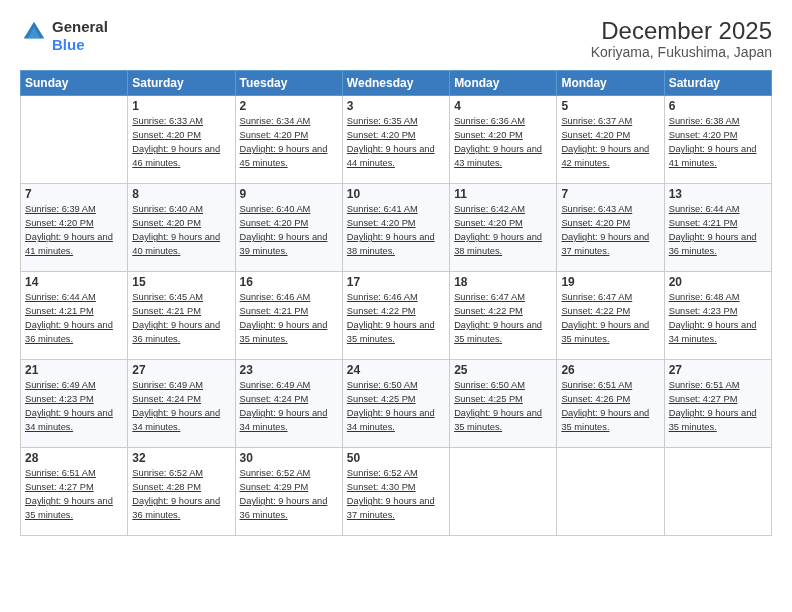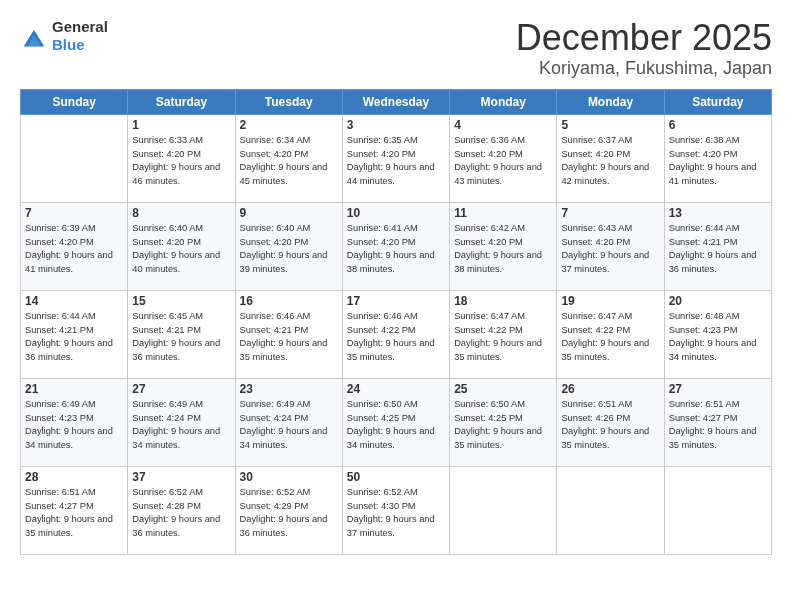--- a/index.html
+++ b/index.html
@@ -18,60 +18,60 @@
       flex-direction: column;
     }
     .header {
       display: flex;
       justify-content: space-between;
       align-items: flex-start;
       margin-bottom: 10px;
     }
     .logo {
       display: flex;
-      align-items: flex-end;
+      align-items: flex-start;
       gap: 4px;
     }
     .logo-text {
       font-size: 15px;
       font-weight: bold;
       line-height: 1.2;
     }
     .logo-general { color: #333; }
     .logo-blue { color: #3b82f6; }
     .logo-icon {
       width: 28px;
       height: 28px;
     }
     .title-block {
       text-align: right;
     }
     .main-title {
-      font-size: 36px;
+      font-size: 24px;
       font-weight: normal;
       color: #333;
       line-height: 1.1;
     }
     .subtitle {
-      font-size: 18px;
+      font-size: 14px;
       color: #555;
     }
     table {
       width: 100%;
       border-collapse: collapse;
       table-layout: fixed;
     }
     thead tr th {
       background-color: #3a7bbf;
       color: #fff;
       font-size: 12px;
       font-weight: bold;
       padding: 5px 4px;
       border: 1px solid #5a9ad4;
-      text-align: center;
+      text-align: left;
     }
     tbody tr td {
       border: 1px solid #ccc;
       vertical-align: top;
       padding: 3px 4px;
       font-size: 9.5px;
       color: #333;
       height: 88px;
       background: #fff;
     }
@@ -82,20 +82,21 @@
       font-size: 12px;
       font-weight: bold;
       color: #333;
       display: block;
       margin-bottom: 2px;
     }
     .day-info {
       line-height: 1.5;
       font-size: 9.3px;
       color: #333;
+      text-decoration: underline;
     }
     .empty-cell {
       background: #fff !important;
     }
   </style>
 </head>
 <body>
 
 <div class="page">
   <div class="header">
@@ -244,21 +245,21 @@
             <span class="day-number">27</span>
             <div class="day-info">Sunrise: 6:51 AM<br>Sunset: 4:27 PM<br>Daylight: 9 hours and 35 minutes.</div>
           </td>
         </tr>
         <tr>
           <td>
             <span class="day-number">28</span>
             <div class="day-info">Sunrise: 6:51 AM<br>Sunset: 4:27 PM<br>Daylight: 9 hours and 35 minutes.</div>
           </td>
           <td>
-            <span class="day-number">37</span>
+            <span class="day-number">32</span>
             <div class="day-info">Sunrise: 6:52 AM<br>Sunset: 4:28 PM<br>Daylight: 9 hours and 36 minutes.</div>
           </td>
           <td>
             <span class="day-number">30</span>
             <div class="day-info">Sunrise: 6:52 AM<br>Sunset: 4:29 PM<br>Daylight: 9 hours and 36 minutes.</div>
           </td>
           <td>
             <span class="day-number">50</span>
             <div class="day-info">Sunrise: 6:52 AM<br>Sunset: 4:30 PM<br>Daylight: 9 hours and 37 minutes.</div>
           </td>

